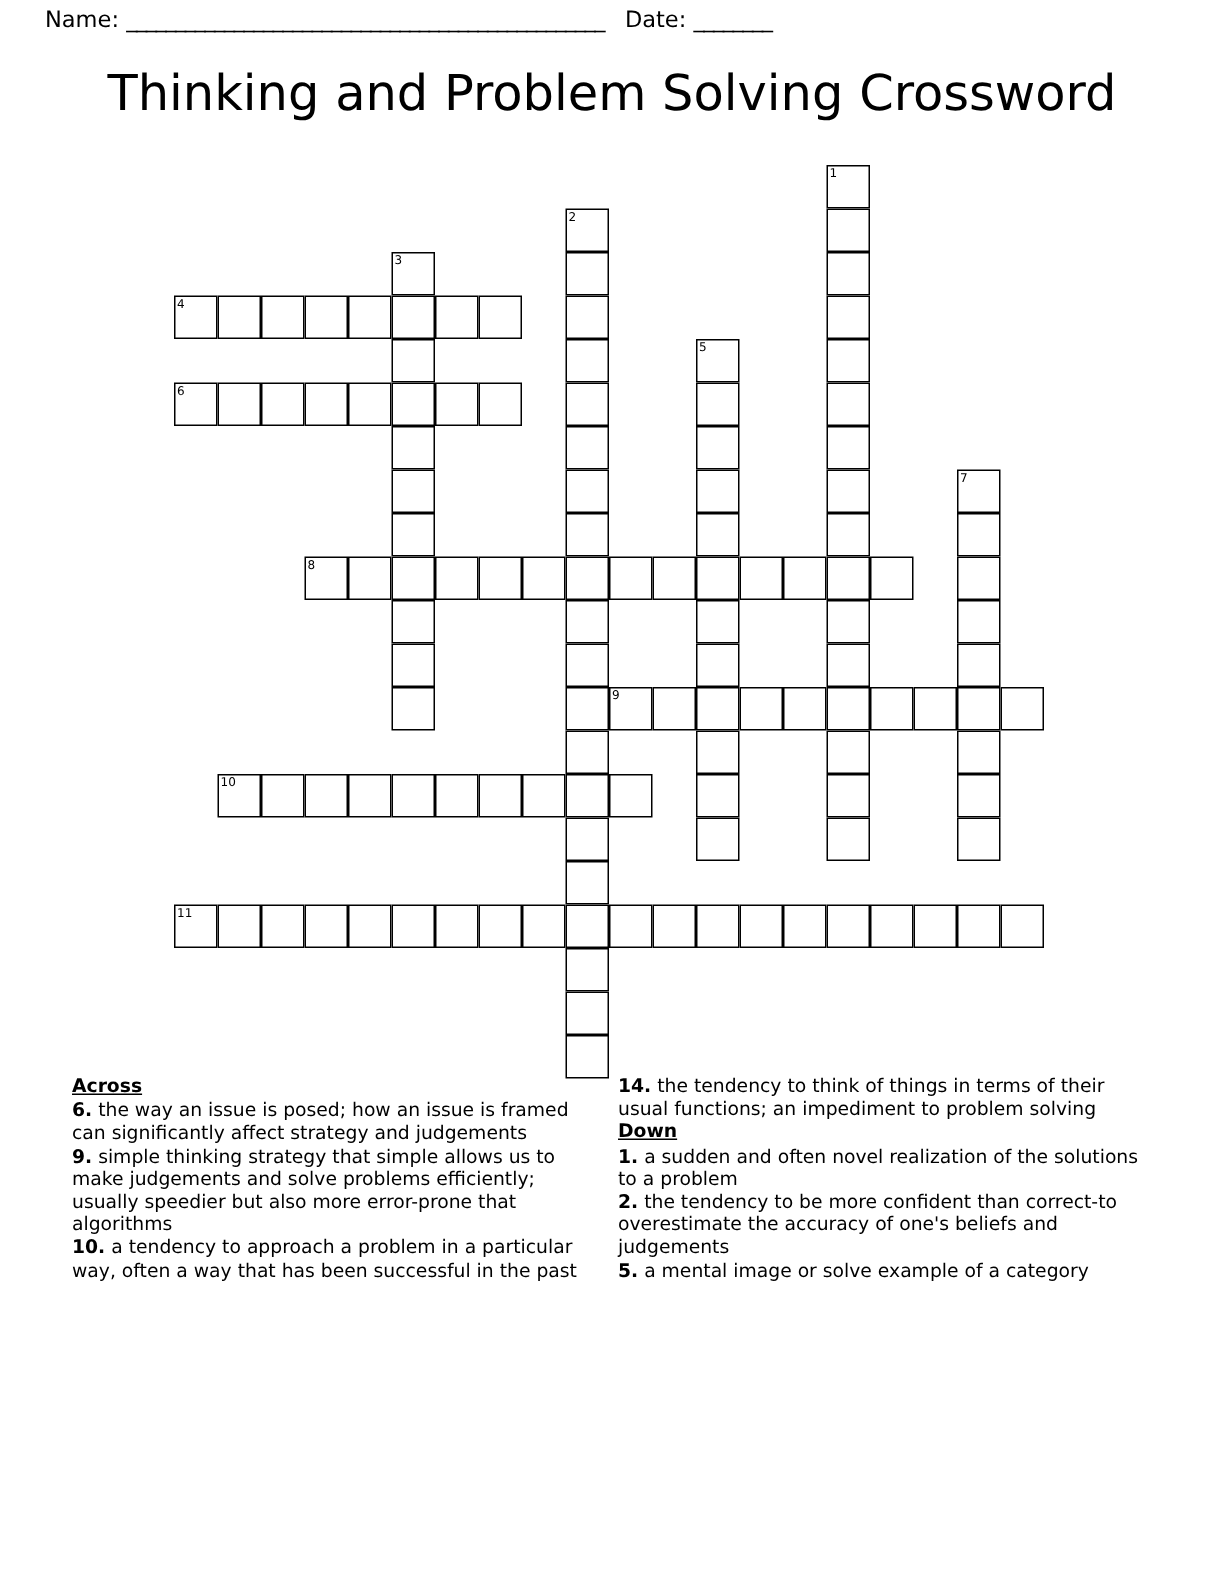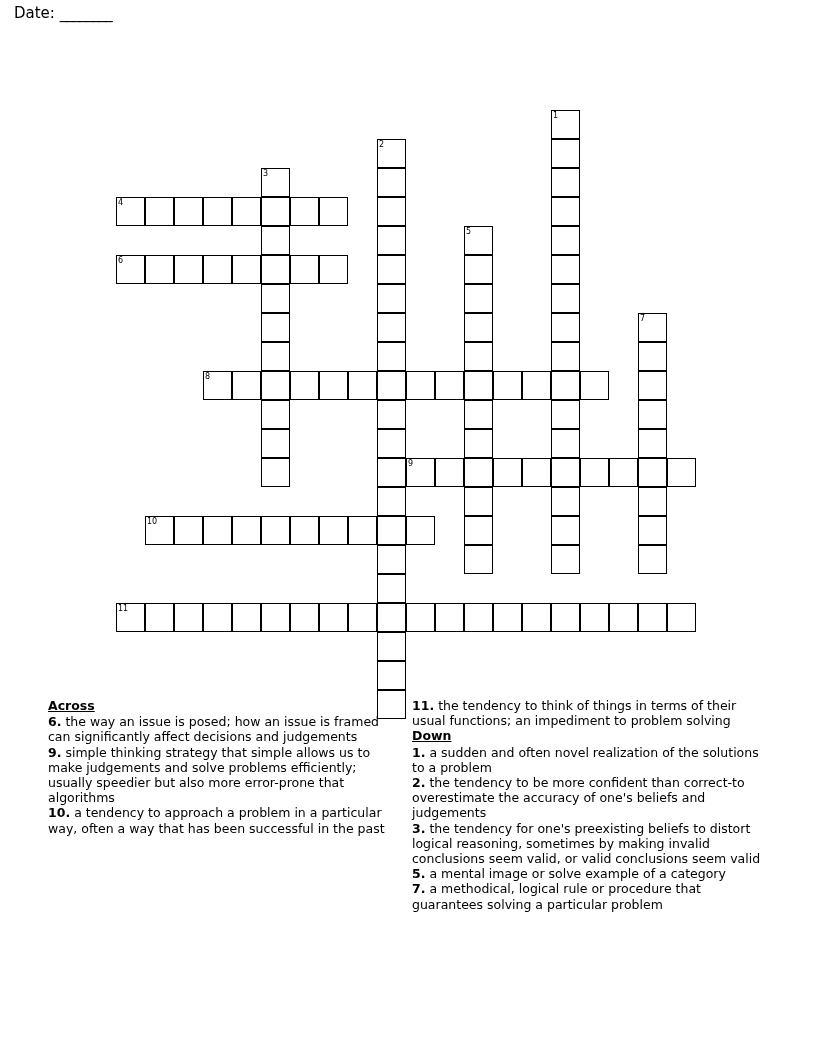--- a/index.html
+++ b/index.html
@@ -83,21 +83,21 @@
   
   .clues {
     position: absolute;
     top: 698px;
     left: 48px;
     width: 724px;
     height: 270px;
   }
   .col {
     position: absolute;
-    top: 0;
+    top: 18px;
     font-size: 12.5px;
     line-height: 15.2px;
   }
   .col-left { left: 0px; width: 340px; }
   .col-right { left: 364px; width: 360px; }
   .sec-head {
     font-weight: bold;
     text-decoration: underline;
     margin: 0 0 1px 0;
     font-size: 12.5px;
@@ -107,26 +107,31 @@
     text-align: left;
   }
   .clue b { font-weight: bold; }
 </style>
 </head>
 <body>
 
 <div class="page">
 
   <div class="header-line">
+    <span class="header-name">
+      <span>Name:</span>
+      <span class="header-name-rule">_________________________________________________</span>
+    </span>
     <span class="header-date">
       <span>Date:</span>
       <span class="header-name-rule">________</span>
     </span>
   </div>
 
+  <div class="title">Thinking and Problem Solving Crossword</div>
 
   <div id="grid-wrap">
       <div class="cell" style="left: 551px; top: 10px; width: 29px; height: 29px;">
         <span class="num">1</span>
       </div>
       <div class="cell" style="left: 551px; top: 39px; width: 29px; height: 29px;"></div>
       <div class="cell" style="left: 551px; top: 68px; width: 29px; height: 29px;"></div>
       <div class="cell" style="left: 551px; top: 97px; width: 29px; height: 29px;"></div>
       <div class="cell" style="left: 551px; top: 126px; width: 29px; height: 29px;"></div>
       <div class="cell" style="left: 551px; top: 155px; width: 29px; height: 29px;"></div>
@@ -270,33 +275,31 @@
       <div class="cell" style="left: 580px; top: 503px; width: 29px; height: 29px;"></div>
       <div class="cell" style="left: 609px; top: 503px; width: 29px; height: 29px;"></div>
       <div class="cell" style="left: 638px; top: 503px; width: 29px; height: 29px;"></div>
       <div class="cell" style="left: 667px; top: 503px; width: 29px; height: 29px;"></div>
     </div>
 
   <div class="clues">
     <div class="col col-left">
       <div class="sec-head">Across</div>
       <div id="across-left">
-          <div class="clue"><b>6.</b><span> the way an issue is posed; how an issue is framed can significantly affect decisions and judgements</span></div>
+          <div class="clue"><b>6.</b><span> the way an issue is posed; how an issue is framed can significantly affect strategy and judgements</span></div>
           <div class="clue"><b>9.</b><span> simple thinking strategy that simple allows us to make judgements and solve problems efficiently; usually speedier but also more error-prone that algorithms</span></div>
           <div class="clue"><b>10.</b><span> a tendency to approach a problem in a particular way, often a way that has been successful in the past</span></div>
         </div>
     </div>
     <div class="col col-right">
       <div id="across-right">
-          <div class="clue"><b>11.</b><span> the tendency to think of things in terms of their usual functions; an impediment to problem solving</span></div>
+          <div class="clue"><b>14.</b><span> the tendency to think of things in terms of their usual functions; an impediment to problem solving</span></div>
         </div>
       <div class="sec-head">Down</div>
       <div id="down-list">
           <div class="clue"><b>1.</b><span> a sudden and often novel realization of the solutions to a problem</span></div>
           <div class="clue"><b>2.</b><span> the tendency to be more confident than correct-to overestimate the accuracy of one's beliefs and judgements</span></div>
-          <div class="clue"><b>3.</b><span> the tendency for one's preexisting beliefs to distort logical reasoning, sometimes by making invalid conclusions seem valid, or valid conclusions seem valid</span></div>
           <div class="clue"><b>5.</b><span> a mental image or solve example of a category</span></div>
-          <div class="clue"><b>7.</b><span> a methodical, logical rule or procedure that guarantees solving a particular problem</span></div>
         </div>
     </div>
   </div>
 
 </div>
 
 </body></html>

